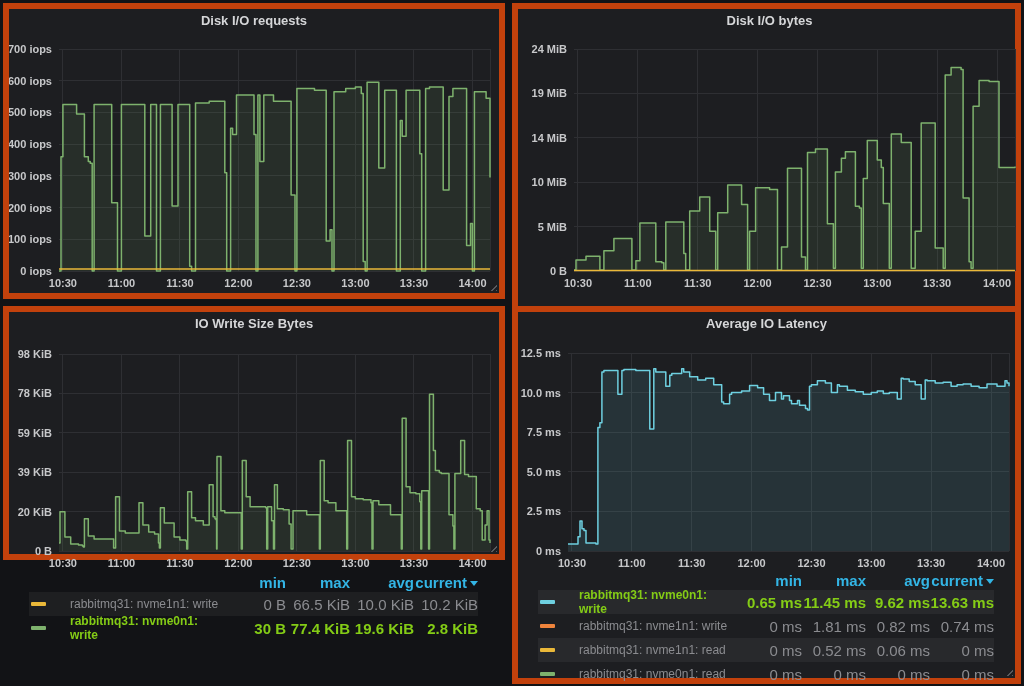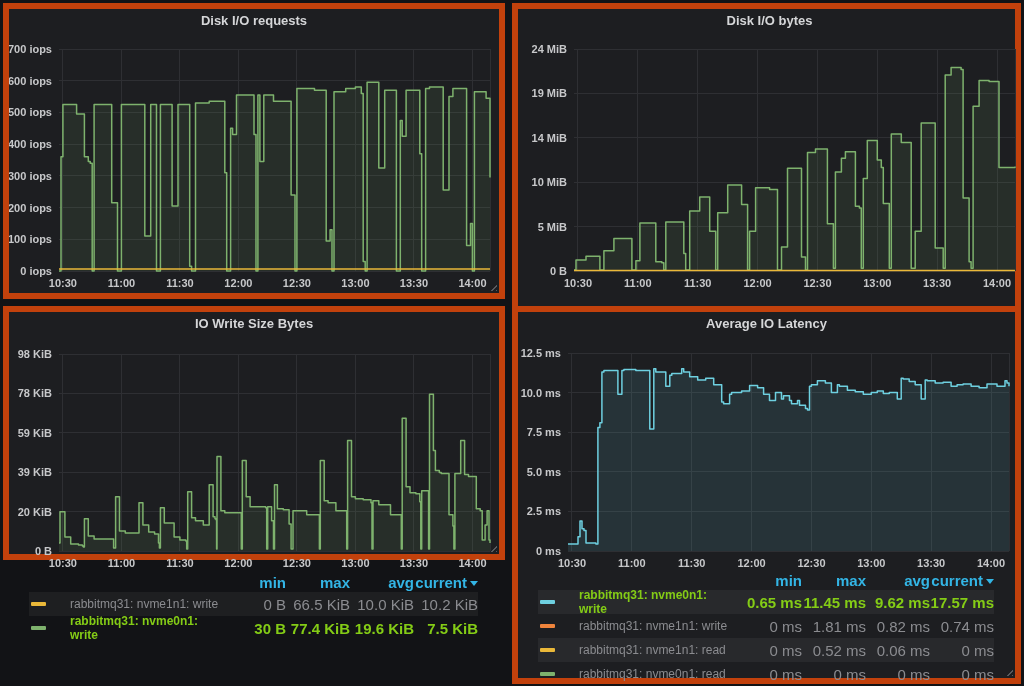--- a/index.html
+++ b/index.html
@@ -185,21 +185,21 @@
         <span class="lg-col">10.2 KiB</span>
       </div>
       <div class="lg-row vis">
         <span class="lg-label">
           <span class="swatch" style="background: rgb(126, 178, 109);"></span>
           <span>rabbitmq31: nvme0n1: write</span>
         </span>
         <span class="lg-col">30 B</span>
         <span class="lg-col">77.4 KiB</span>
         <span class="lg-col">19.6 KiB</span>
-        <span class="lg-col">7.5 KiB</span>
+        <span class="lg-col">2.8 KiB</span>
       </div>
     </div>
   <div class="resize-handle"></div>
 </div>
 
 <div class="panel" style="left:512px; top:306px; width:509px; height:378px;">
   <div class="panel-title">Average IO Latency</div>
   <svg class="chart" width="503" height="232">
       <line x1="50" x2="491" y1="215" y2="215" class="grid"></line>
       <text x="43" y="219" text-anchor="end" class="tick-label">0 ms</text>
@@ -242,21 +242,21 @@
         <span class="lg-col">current<span class="caret"></span></span>
       </div>
       <div class="lg-row vis striped">
         <span class="lg-label">
           <span class="swatch" style="background: rgb(110, 208, 224);"></span>
           <span>rabbitmq31: nvme0n1: write</span>
         </span>
         <span class="lg-col">0.65 ms</span>
         <span class="lg-col">11.45 ms</span>
         <span class="lg-col">9.62 ms</span>
-        <span class="lg-col">17.57 ms</span>
+        <span class="lg-col">13.63 ms</span>
       </div>
       <div class="lg-row hid">
         <span class="lg-label">
           <span class="swatch" style="background: rgb(239, 132, 60);"></span>
           <span>rabbitmq31: nvme1n1: write</span>
         </span>
         <span class="lg-col">0 ms</span>
         <span class="lg-col">1.81 ms</span>
         <span class="lg-col">0.82 ms</span>
         <span class="lg-col">0.74 ms</span>

